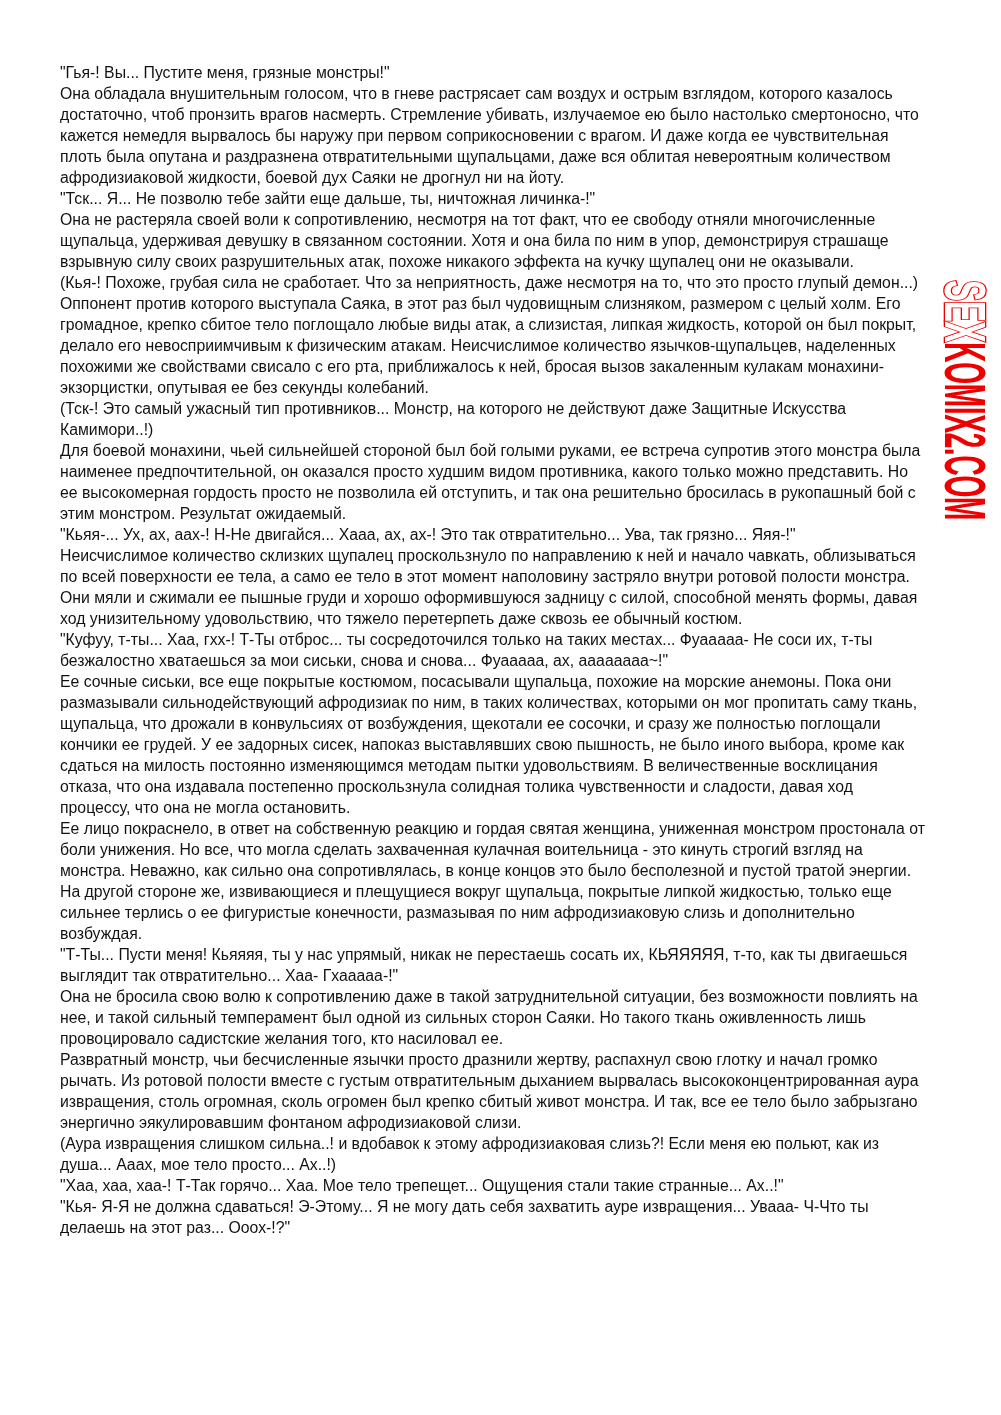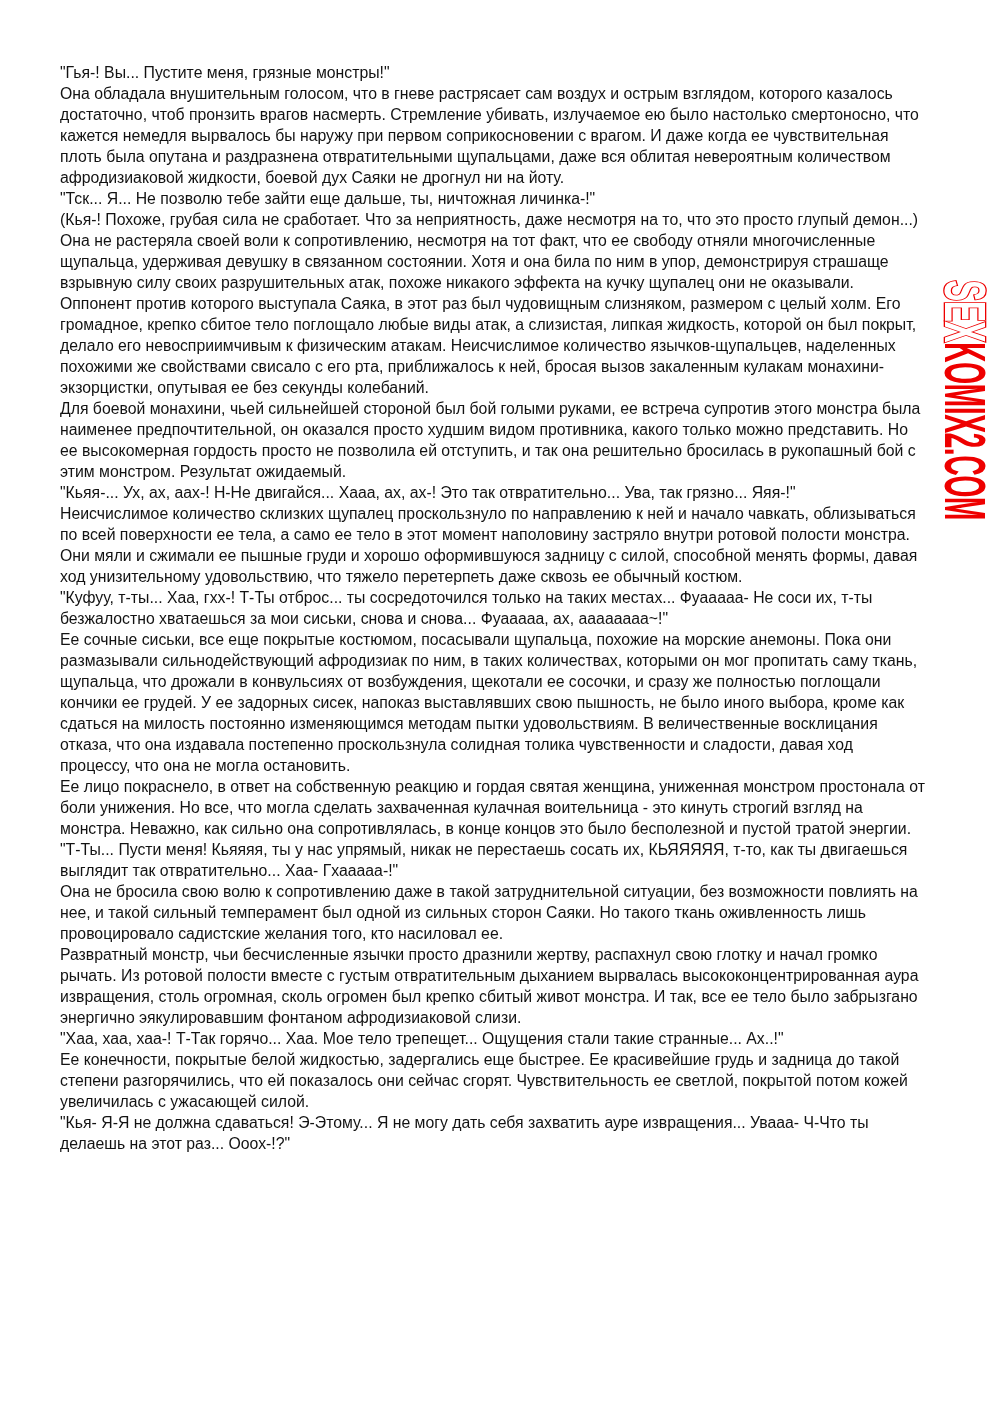--- a/index.html
+++ b/index.html
@@ -50,34 +50,36 @@
 </style>
 </head>
 <body>
 
 <div class="page">
 
   <div class="text-block">
       <div class="para">"Гья-! Вы... Пустите меня, грязные монстры!"</div>
       <div class="para">Она обладала внушительным голосом, что в гневе растрясает сам воздух и острым взглядом, которого казалось достаточно, чтоб пронзить врагов насмерть. Стремление убивать, излучаемое ею было настолько смертоносно, что кажется немедля вырвалось бы наружу при первом соприкосновении с врагом. И даже когда ее чувствительная плоть была опутана и раздразнена отвратительными щупальцами, даже вся облитая невероятным количеством афродизиаковой жидкости, боевой дух Саяки не дрогнул ни на йоту.</div>
       <div class="para">"Тск... Я... Не позволю тебе зайти еще дальше, ты, ничтожная личинка-!"</div>
+      <div class="para">Она не растеряла своей воли к сопротивлению, несмотря на тот факт, что ее свободу отняли многочисленные щупальца, удерживая девушку в связанном состоянии. Хотя и она била по ним в упор, демонстрируя страшаще взрывную силу своих разрушительных атак, похоже никакого эффекта на кучку щупалец они не оказывали.</div>
       <div class="para">(Кья-! Похоже, грубая сила не сработает. Что за неприятность, даже несмотря на то, что это просто глупый демон...)</div>
-      <div class="para">Она не растеряла своей воли к сопротивлению, несмотря на тот факт, что ее свободу отняли многочисленные щупальца, удерживая девушку в связанном состоянии. Хотя и она била по ним в упор, демонстрируя страшаще взрывную силу своих разрушительных атак, похоже никакого эффекта на кучку щупалец они не оказывали.</div>
       <div class="para">Оппонент против которого выступала Саяка, в этот раз был чудовищным слизняком, размером с целый холм. Его громадное, крепко сбитое тело поглощало любые виды атак, а слизистая, липкая жидкость, которой он был покрыт, делало его невосприимчивым к физическим атакам. Неисчислимое количество язычков-щупальцев, наделенных похожими же свойствами свисало с его рта, приближалось к ней, бросая вызов закаленным кулакам монахини-экзорцистки, опутывая ее без секунды колебаний.</div>
+      <div class="para">(Тск-! Это самый ужасный тип противников... Монстр, на которого не действуют даже Защитные Искусства Камимори..!)</div>
       <div class="para">Для боевой монахини, чьей сильнейшей стороной был бой голыми руками, ее встреча супротив этого монстра была наименее предпочтительной, он оказался просто худшим видом противника, какого только можно представить. Но ее высокомерная гордость просто не позволила ей отступить, и так она решительно бросилась в рукопашный бой с этим монстром. Результат ожидаемый.</div>
       <div class="para">"Кьяя-... Ух, ах, аах-! Н-Не двигайся... Хааа, ах, ах-! Это так отвратительно... Ува, так грязно... Яяя-!"</div>
       <div class="para">Неисчислимое количество склизких щупалец проскользнуло по направлению к ней и начало чавкать, облизываться по всей поверхности ее тела, а само ее тело в этот момент наполовину застряло внутри ротовой полости монстра. Они мяли и сжимали ее пышные груди и хорошо оформившуюся задницу с силой, способной менять формы, давая ход унизительному удовольствию, что тяжело перетерпеть даже сквозь ее обычный костюм.</div>
       <div class="para">"Куфуу, т-ты... Хаа, гхх-! Т-Ты отброс... ты сосредоточился только на таких местах... Фуааааа- Не соси их, т-ты безжалостно хватаешься за мои сиськи, снова и снова... Фуааааа, ах, аааааааа~!"</div>
       <div class="para">Ее сочные сиськи, все еще покрытые костюмом, посасывали щупальца, похожие на морские анемоны. Пока они размазывали сильнодействующий афродизиак по ним, в таких количествах, которыми он мог пропитать саму ткань, щупальца, что дрожали в конвульсиях от возбуждения, щекотали ее сосочки, и сразу же полностью поглощали кончики ее грудей. У ее задорных сисек, напоказ выставлявших свою пышность, не было иного выбора, кроме как сдаться на милость постоянно изменяющимся методам пытки удовольствиям. В величественные восклицания отказа, что она издавала постепенно проскользнула солидная толика чувственности и сладости, давая ход процессу, что она не могла остановить.</div>
       <div class="para">Ее лицо покраснело, в ответ на собственную реакцию и гордая святая женщина, униженная монстром простонала от боли унижения. Но все, что могла сделать захваченная кулачная воительница - это кинуть строгий взгляд на монстра. Неважно, как сильно она сопротивлялась, в конце концов это было бесполезной и пустой тратой энергии.</div>
+      <div class="para">На другой стороне же, извивающиеся и плещущиеся вокруг щупальца, покрытые липкой жидкостью, только еще сильнее терлись о ее фигуристые конечности, размазывая по ним афродизиаковую слизь и дополнительно возбуждая.</div>
       <div class="para">"Т-Ты... Пусти меня! Кьяяяя, ты у нас упрямый, никак не перестаешь сосать их, КЬЯЯЯЯЯ, т-то, как ты двигаешься выглядит так отвратительно... Хаа- Гхааааа-!"</div>
       <div class="para">Она не бросила свою волю к сопротивлению даже в такой затруднительной ситуации, без возможности повлиять на нее, и такой сильный темперамент был одной из сильных сторон Саяки. Но такого ткань оживленность лишь провоцировало садистские желания того, кто насиловал ее.</div>
       <div class="para">Развратный монстр, чьи бесчисленные язычки просто дразнили жертву, распахнул свою глотку и начал громко рычать. Из ротовой полости вместе с густым отвратительным дыханием вырвалась высококонцентрированная аура извращения, столь огромная, сколь огромен был крепко сбитый живот монстра. И так, все ее тело было забрызгано энергично эякулировавшим фонтаном афродизиаковой слизи.</div>
+      <div class="para">(Аура извращения слишком сильна..! и вдобавок к этому афродизиаковая слизь?! Если меня ею польют, как из душа... Ааах, мое тело просто... Ах..!)</div>
       <div class="para">"Хаа, хаа, хаа-! Т-Так горячо... Хаа. Мое тело трепещет... Ощущения стали такие странные... Ах..!"</div>
-      <div class="para">Ее конечности, покрытые белой жидкостью, задергались еще быстрее. Ее красивейшие грудь и задница до такой степени разгорячились, что ей показалось они сейчас сгорят. Чувствительность ее светлой, покрытой потом кожей увеличилась с ужасающей силой.</div>
       <div class="para">"Кья- Я-Я не должна сдаваться! Э-Этому... Я не могу дать себя захватить ауре извращения... Увааа- Ч-Что ты делаешь на этот раз... Ооох-!?"</div>
     </div>
 
   <svg class="watermark" width="62" height="246" viewBox="0 0 62 246" xmlns="http://www.w3.org/2000/svg">
     <text class="wm wm-outline" transform="translate(11,2) rotate(90)" textLength="62" lengthAdjust="spacingAndGlyphs" stroke="#ee0000">SEX</text>
     <text class="wm wm-solid" transform="translate(11,64) rotate(90)" textLength="178" lengthAdjust="spacingAndGlyphs" fill="#ee0000">KOMIX2.COM</text>
   </svg>
 
 </div>
 

